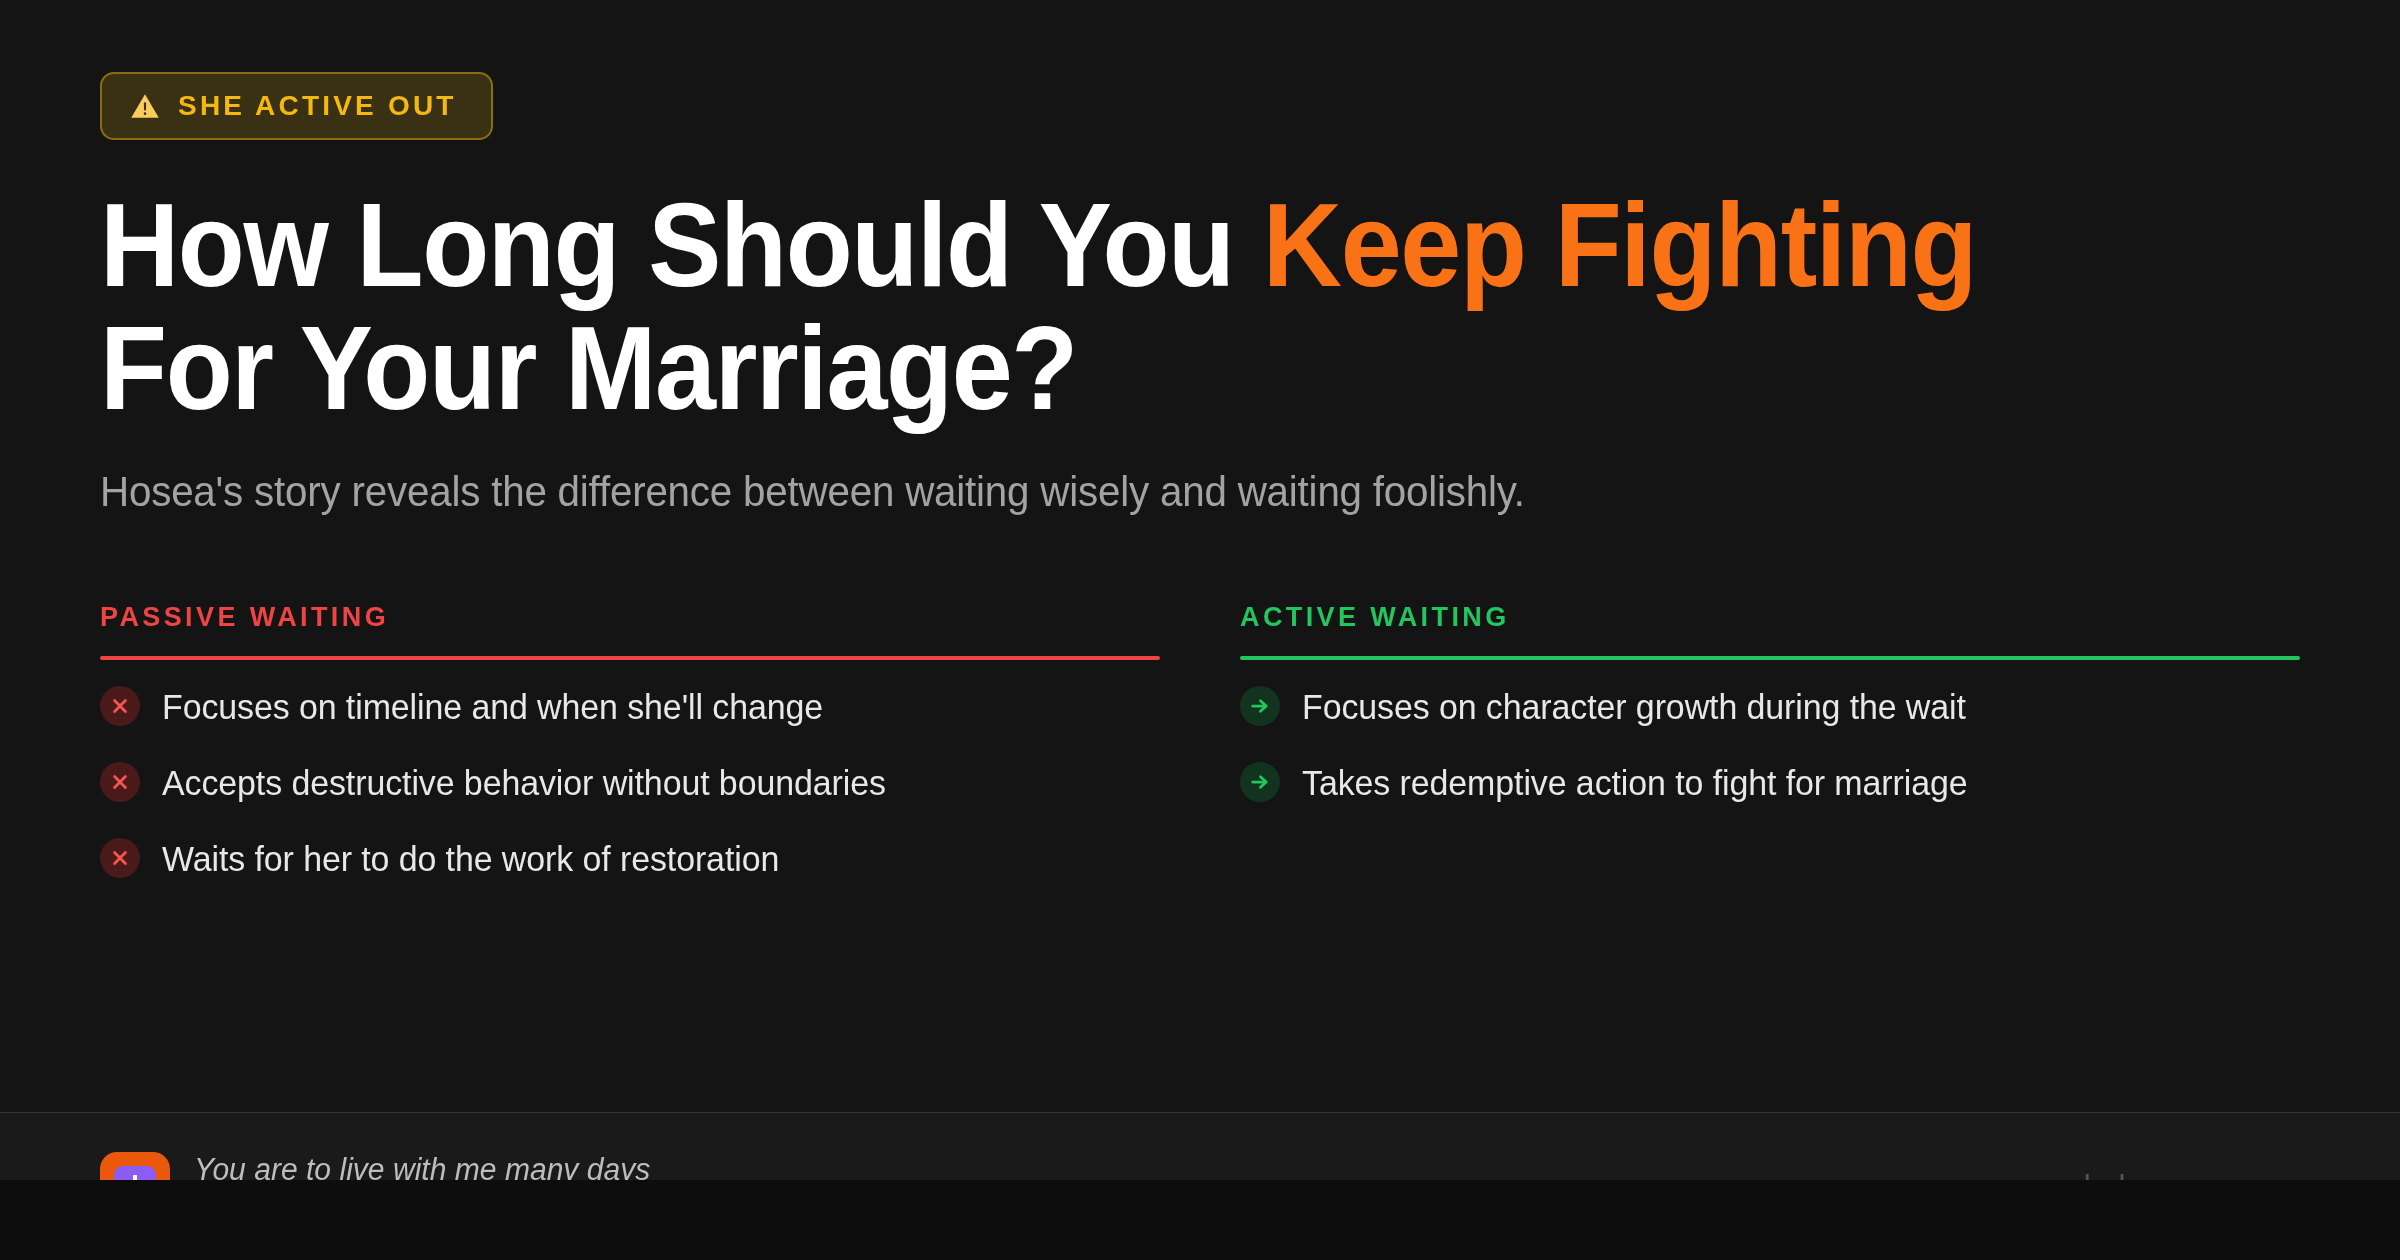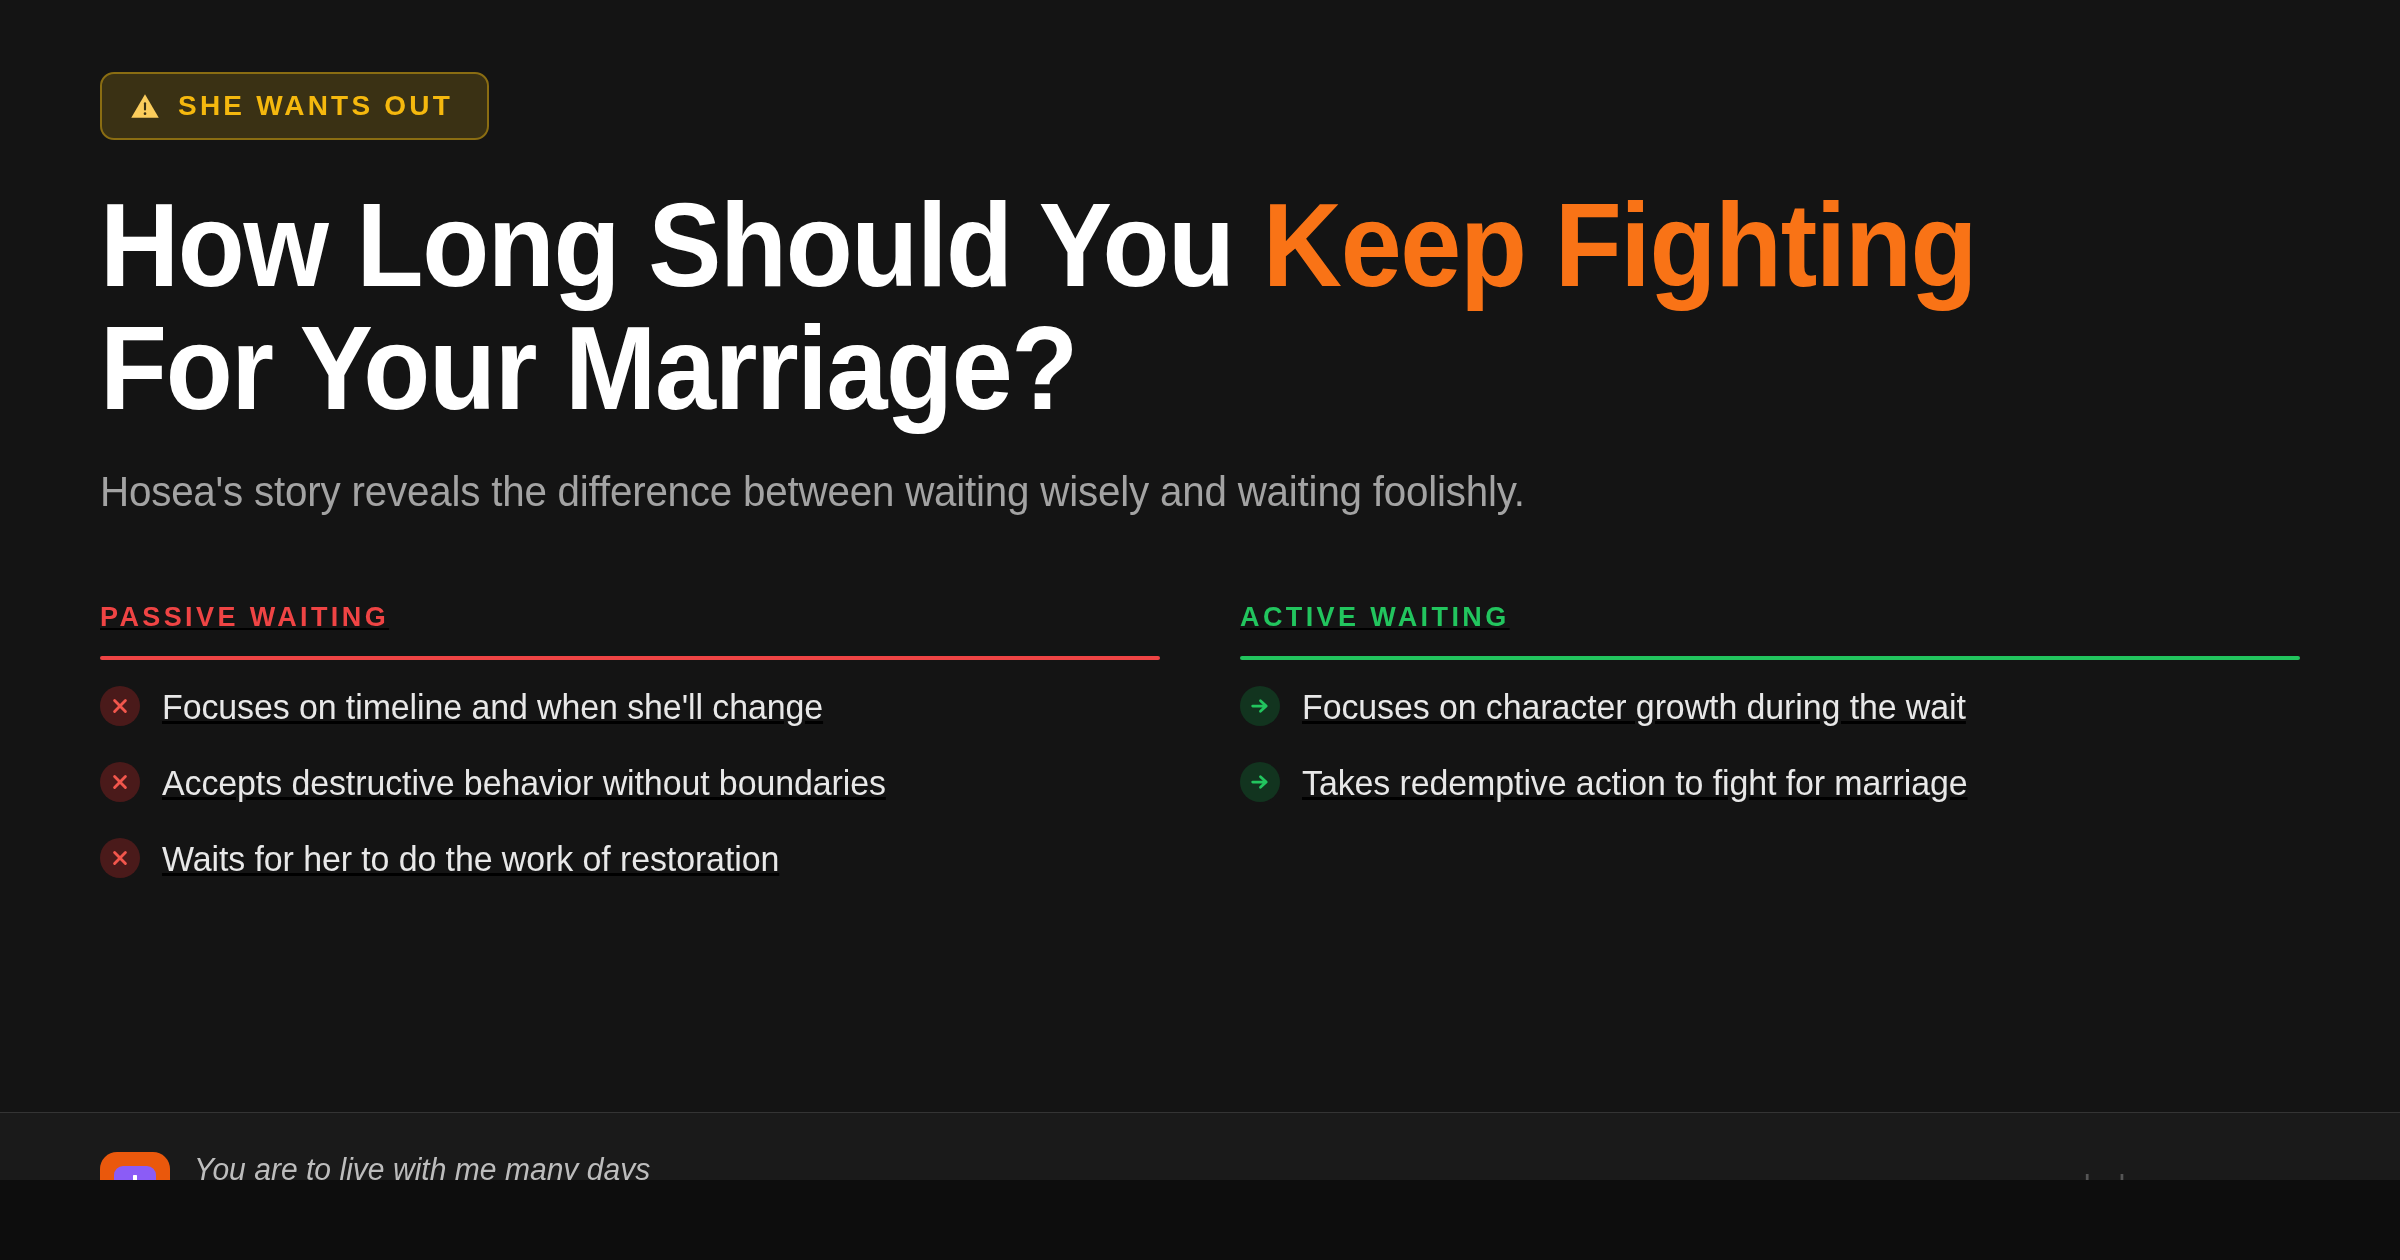--- a/index.html
+++ b/index.html
@@ -78,21 +78,21 @@
     transform:scaleX(0.96);
     transform-origin:left center;
   }
 
   
   .columns {
     margin-top:84px;
     display:flex;
     gap:80px;
   }
-  .col { flex:1 1 0; min-width:0;text-decoration:underline; }
+  .col { flex:1 1 0; min-width:0; }
 
   .col-title {
     font-size:27px;
     font-weight:700;
     letter-spacing:3.4px;
     line-height:1;
   }
   .col-title.passive { color:#ef4444; }
   .col-title.active  { color:#22c55e; }
 
@@ -207,21 +207,21 @@
 
     
     <div class="badge">
       <span class="badge-icon">
         <svg width="30" height="30" viewBox="0 0 24 24" aria-hidden="true">
           <path d="M12 2.6 23 21.4H1Z" fill="#fbcd5c"></path>
           <rect x="11.15" y="9" width="1.7" height="6.6" rx="0.85" fill="#3a3114"></rect>
           <circle cx="12" cy="18.1" r="1.05" fill="#3a3114"></circle>
         </svg>
       </span>
-      <span class="badge-label">SHE WANTS OUT</span>
+      <span class="badge-label">SHE ACTIVE OUT</span>
     </div>
 
     
     <h1 class="headline"><span>How Long Should You </span><span class="hl-accent">Keep Fighting</span><span> For Your Marriage?</span></h1>
 
     
     <p class="subtitle">Hosea's story reveals the difference between waiting wisely and waiting foolishly.</p>
 
     
     <div class="columns">

